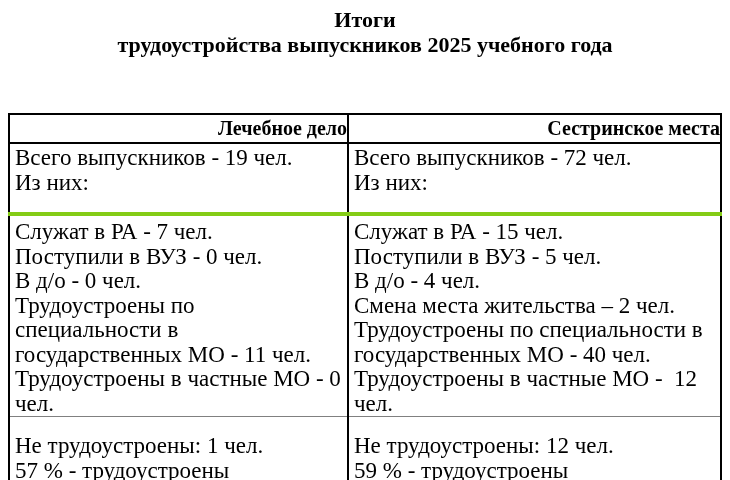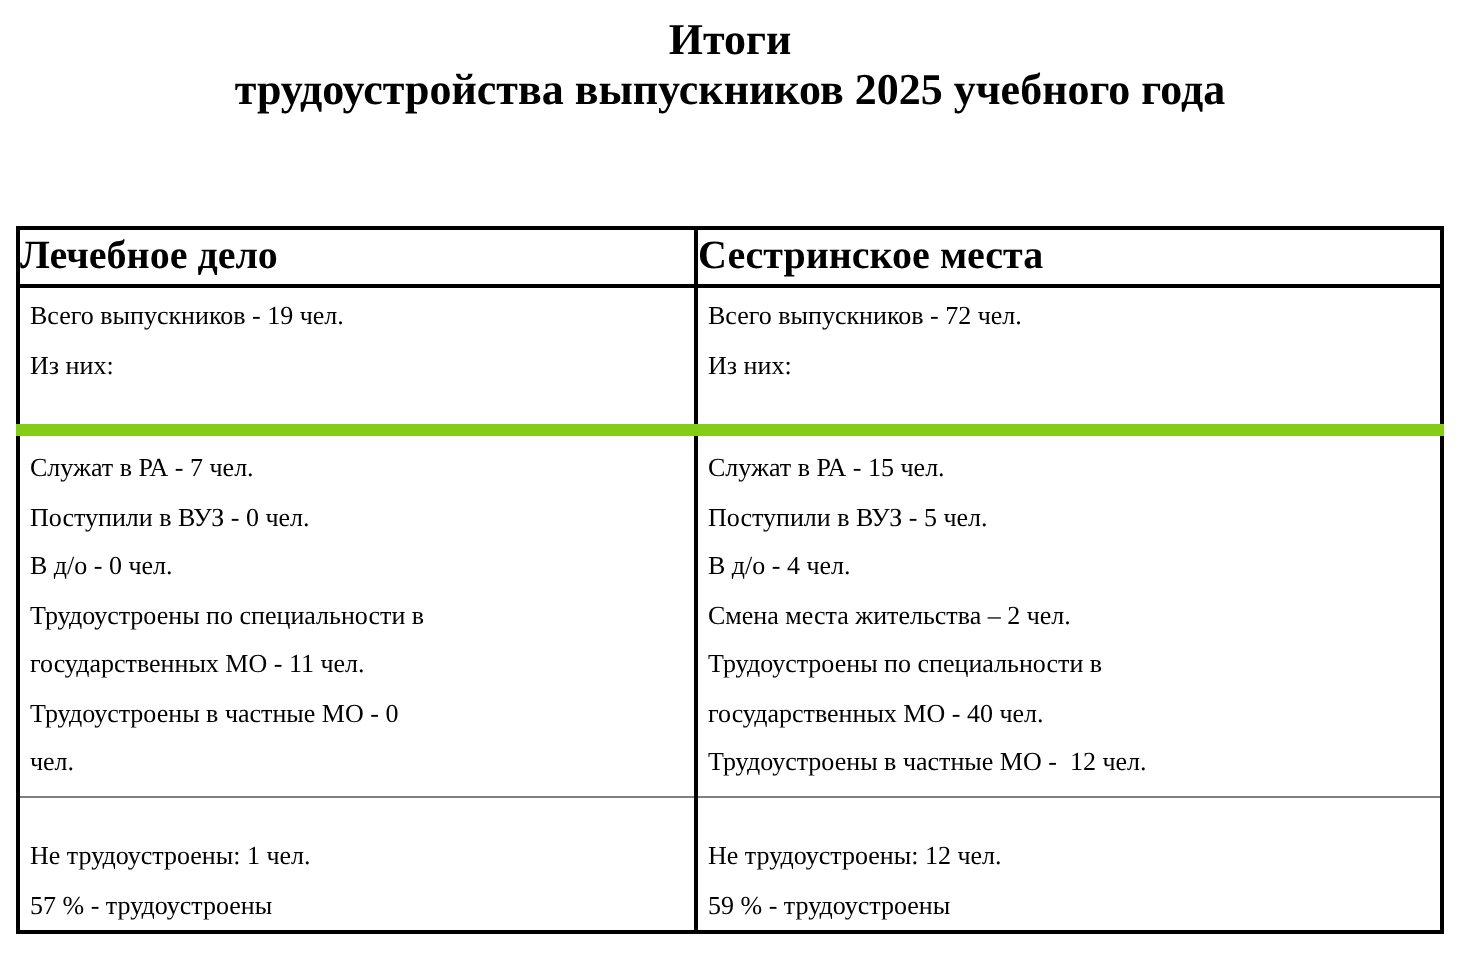--- a/index.html
+++ b/index.html
@@ -38,39 +38,39 @@
     margin: 55px 0 0 8px;
     border: 2px solid #000000;
   }
   col.col-left  { width: 339px; }
   col.col-right { width: 373px; }
   th {
     border-bottom: 2px solid #000000;
     height: 27px;
     font-size: 20px;
     font-weight: bold;
-    text-align: left;
+    text-align: right;
     vertical-align: middle;
     padding: 0;
   }
   th + th, td + td {
     border-left: 2px solid #000000;
   }
   td {
     vertical-align: top;
-    font-size: 13px;
+    font-size: 23px;
     line-height: 24.5px;
     padding: 2px 4px 0 5px;
     white-space: pre-wrap;
     overflow: hidden;
   }
   tr.row-summary td { height: 66px; }
   tr.row-details td {
     height: 176px;
-    border-top: 6px solid #84cc16;
+    border-top: 4px solid #84cc16;
     padding-top: 4px;
   }
   tr.row-results td {
     height: 47px;
     border-top: 1px solid #808080;
     padding-top: 17px;
   }
 </style>
 </head>
 <body>

